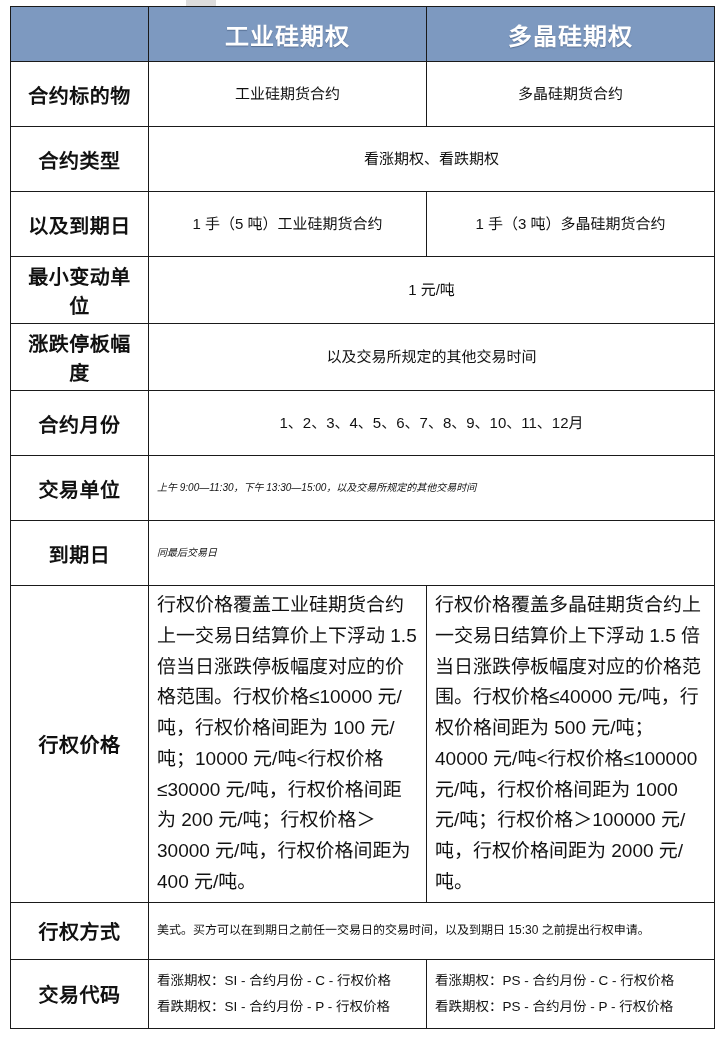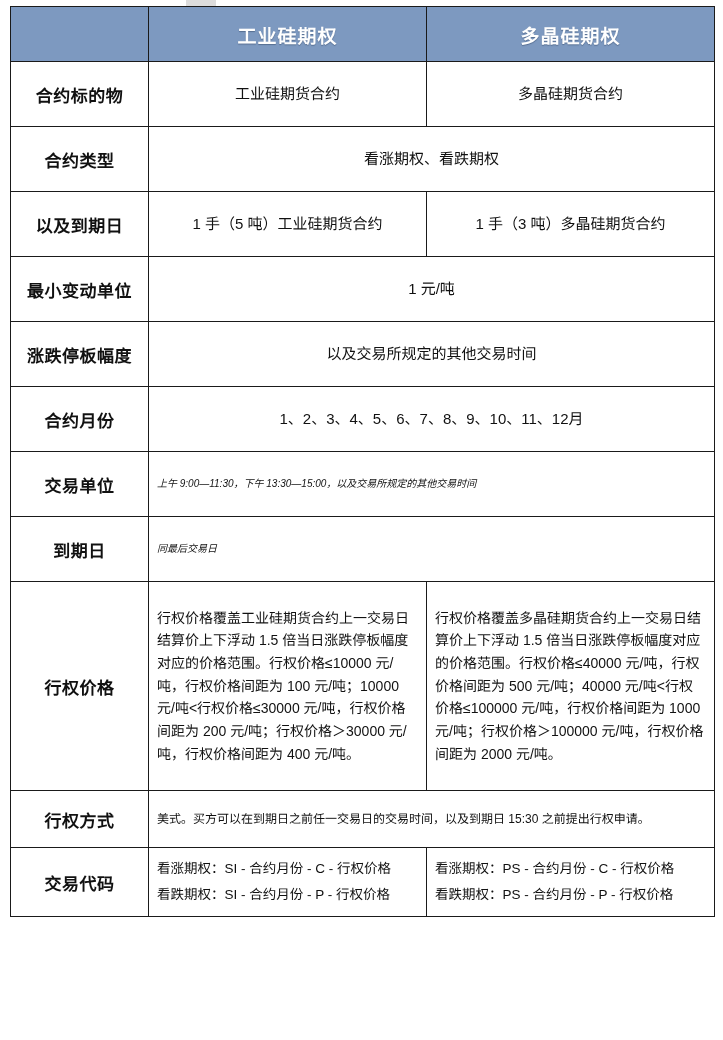--- a/index.html
+++ b/index.html
@@ -49,35 +49,35 @@
     padding: 4px 8px;
     vertical-align: middle;
     color: #111111;
   }
 
   
   tr.head th {
     background: #7d99c0;
     height: 46px;
     color: #ffffff;
-    font-size: 19px;
+    font-size: 24px;
     font-weight: bold;
     text-align: center;
     letter-spacing: 1px;
     text-shadow: 0 1px 1px rgba(40,60,90,0.45);
   }
   tr.head th.blank {
     background: #7d99c0;
   }
 
   
   td.label {
     text-align: center;
     font-weight: bold;
-    font-size: 17px;
+    font-size: 20px;
     letter-spacing: 0.5px;
     color: #0d0d0d;
     margin-left: 12px;
   }
 
   
   td.val-c {
     text-align: center;
     font-size: 15px;
     line-height: 1.55;
@@ -90,21 +90,21 @@
   }
 
   
   tr.r-std td { height: 56px; }
   tr.r-strike td { height: 200px; }
   tr.r-exmode td { height: 48px; }
   tr.r-code td { height: 60px; }
 
   td.strike-text {
     text-align: left;
-    font-size: 14px;
+    font-size: 19px;
     line-height: 1.62;
     vertical-align: middle;
     padding: 6px 9px;
   }
 
   td.code-cell {
     font-size: 13.5px;
     line-height: 1.9;
     text-align: left;
     padding-left: 10px;

